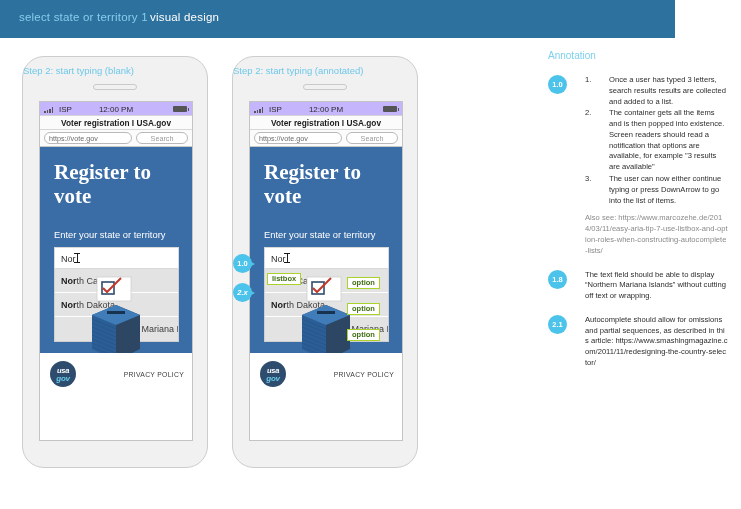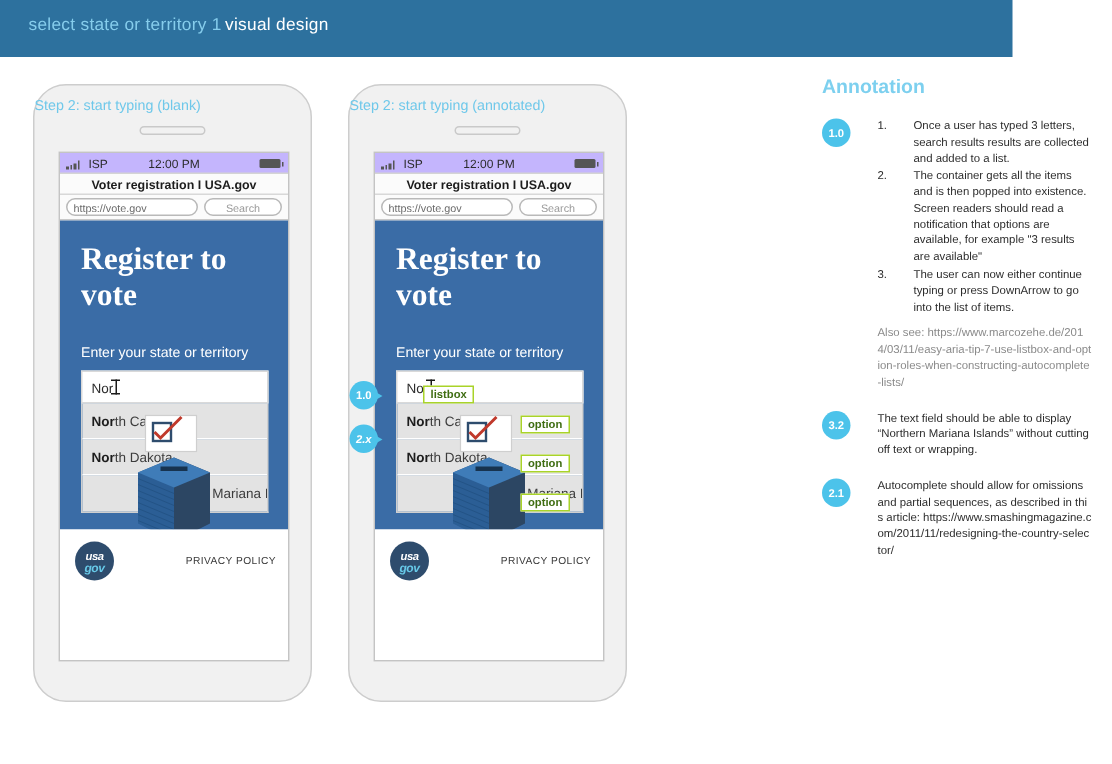--- a/index.html
+++ b/index.html
@@ -176,21 +176,21 @@
   .tag {
     position:absolute; z-index:31;
     background:#ffffff; border:1.6px solid #a9d329;
     color:#3f6d12; font-size:7.5px; font-weight:bold;
     padding:1px 4px 1.5px; white-space:nowrap; line-height:1;
   }
 
   
   #panel { position:absolute; left:548px; top:50px; width:180px; }
   #panel h2 {
-    margin:0 0 14px 0; font-size:13px; font-weight:bold; color:#7dd0ef;
+    margin:0 0 14px 0; font-size:10px; font-weight:normal; color:#7dd0ef;
   }
   .arow { position:relative; margin-bottom:13px; padding-left:37px; }
   .abadge {
     position:absolute; left:0; top:0; width:19px; height:19px;
     border-radius:50%; background:#4cc3ea; color:#fff;
     font-size:7.5px; font-weight:bold; text-align:center; line-height:19px;
   }
   .abody { font-size:7.6px; color:#2c2c2c; line-height:1.42; }
   .olist { margin:0; padding:0; list-style:none; }
   .olist li { position:relative; padding-left:24px; margin-bottom:1px; }
@@ -324,21 +324,21 @@
           <line x1="9" y1="52" x2="33" y2="62"></line>
             <line x1="9" y1="56" x2="33" y2="66"></line>
           <line x1="9" y1="60" x2="33" y2="70"></line>
             <line x1="9" y1="64" x2="33" y2="74"></line>
           <line x1="9" y1="68" x2="33" y2="78"></line>
             <line x1="9" y1="72" x2="33" y2="82"></line>
         </g>
         <rect x="24" y="36" width="18" height="3" fill="#17334f"></rect>
       </svg>
 
-      <div class="tag" style="left:17px; top:110px;margin-left:15px;">listbox</div>
+      <div class="tag" style="left:17px; top:126px;">listbox</div>
       <div class="tag" style="left:97px; top:130px;">option</div>
       <div class="tag" style="left:97px; top:156px;">option</div>
       <div class="tag" style="left:97px; top:182px;">option</div>
     </div>
 
     <div class="pagefooter">
       <div class="usalogo">
         <div class="l1">usa</div>
         <div class="l2">gov</div>
       </div>
@@ -374,21 +374,21 @@
         <li>
           <span class="num">3.</span>
           <span>The user can now either continue typing or press DownArrow to go into the list of items.</span>
         </li>
       </ul>
       <div class="alink">Also see: https://www.marcozehe.de/2014/03/11/easy-aria-tip-7-use-listbox-and-option-roles-when-constructing-autocomplete-lists/</div>
     </div>
   </div>
 
   <div class="arow">
-    <div class="abadge">3.2</div>
+    <div class="abadge">1.8</div>
     <div class="abody">The text field should be able to display “Northern Mariana Islands” without cutting off text or wrapping.</div>
   </div>
 
   <div class="arow">
     <div class="abadge">2.1</div>
     <div class="abody alink2">Autocomplete should allow for omissions and partial sequences, as described in this article: https://www.smashingmagazine.com/2011/11/redesigning-the-country-selector/</div>
   </div>
 </div>
 
 </body></html>

